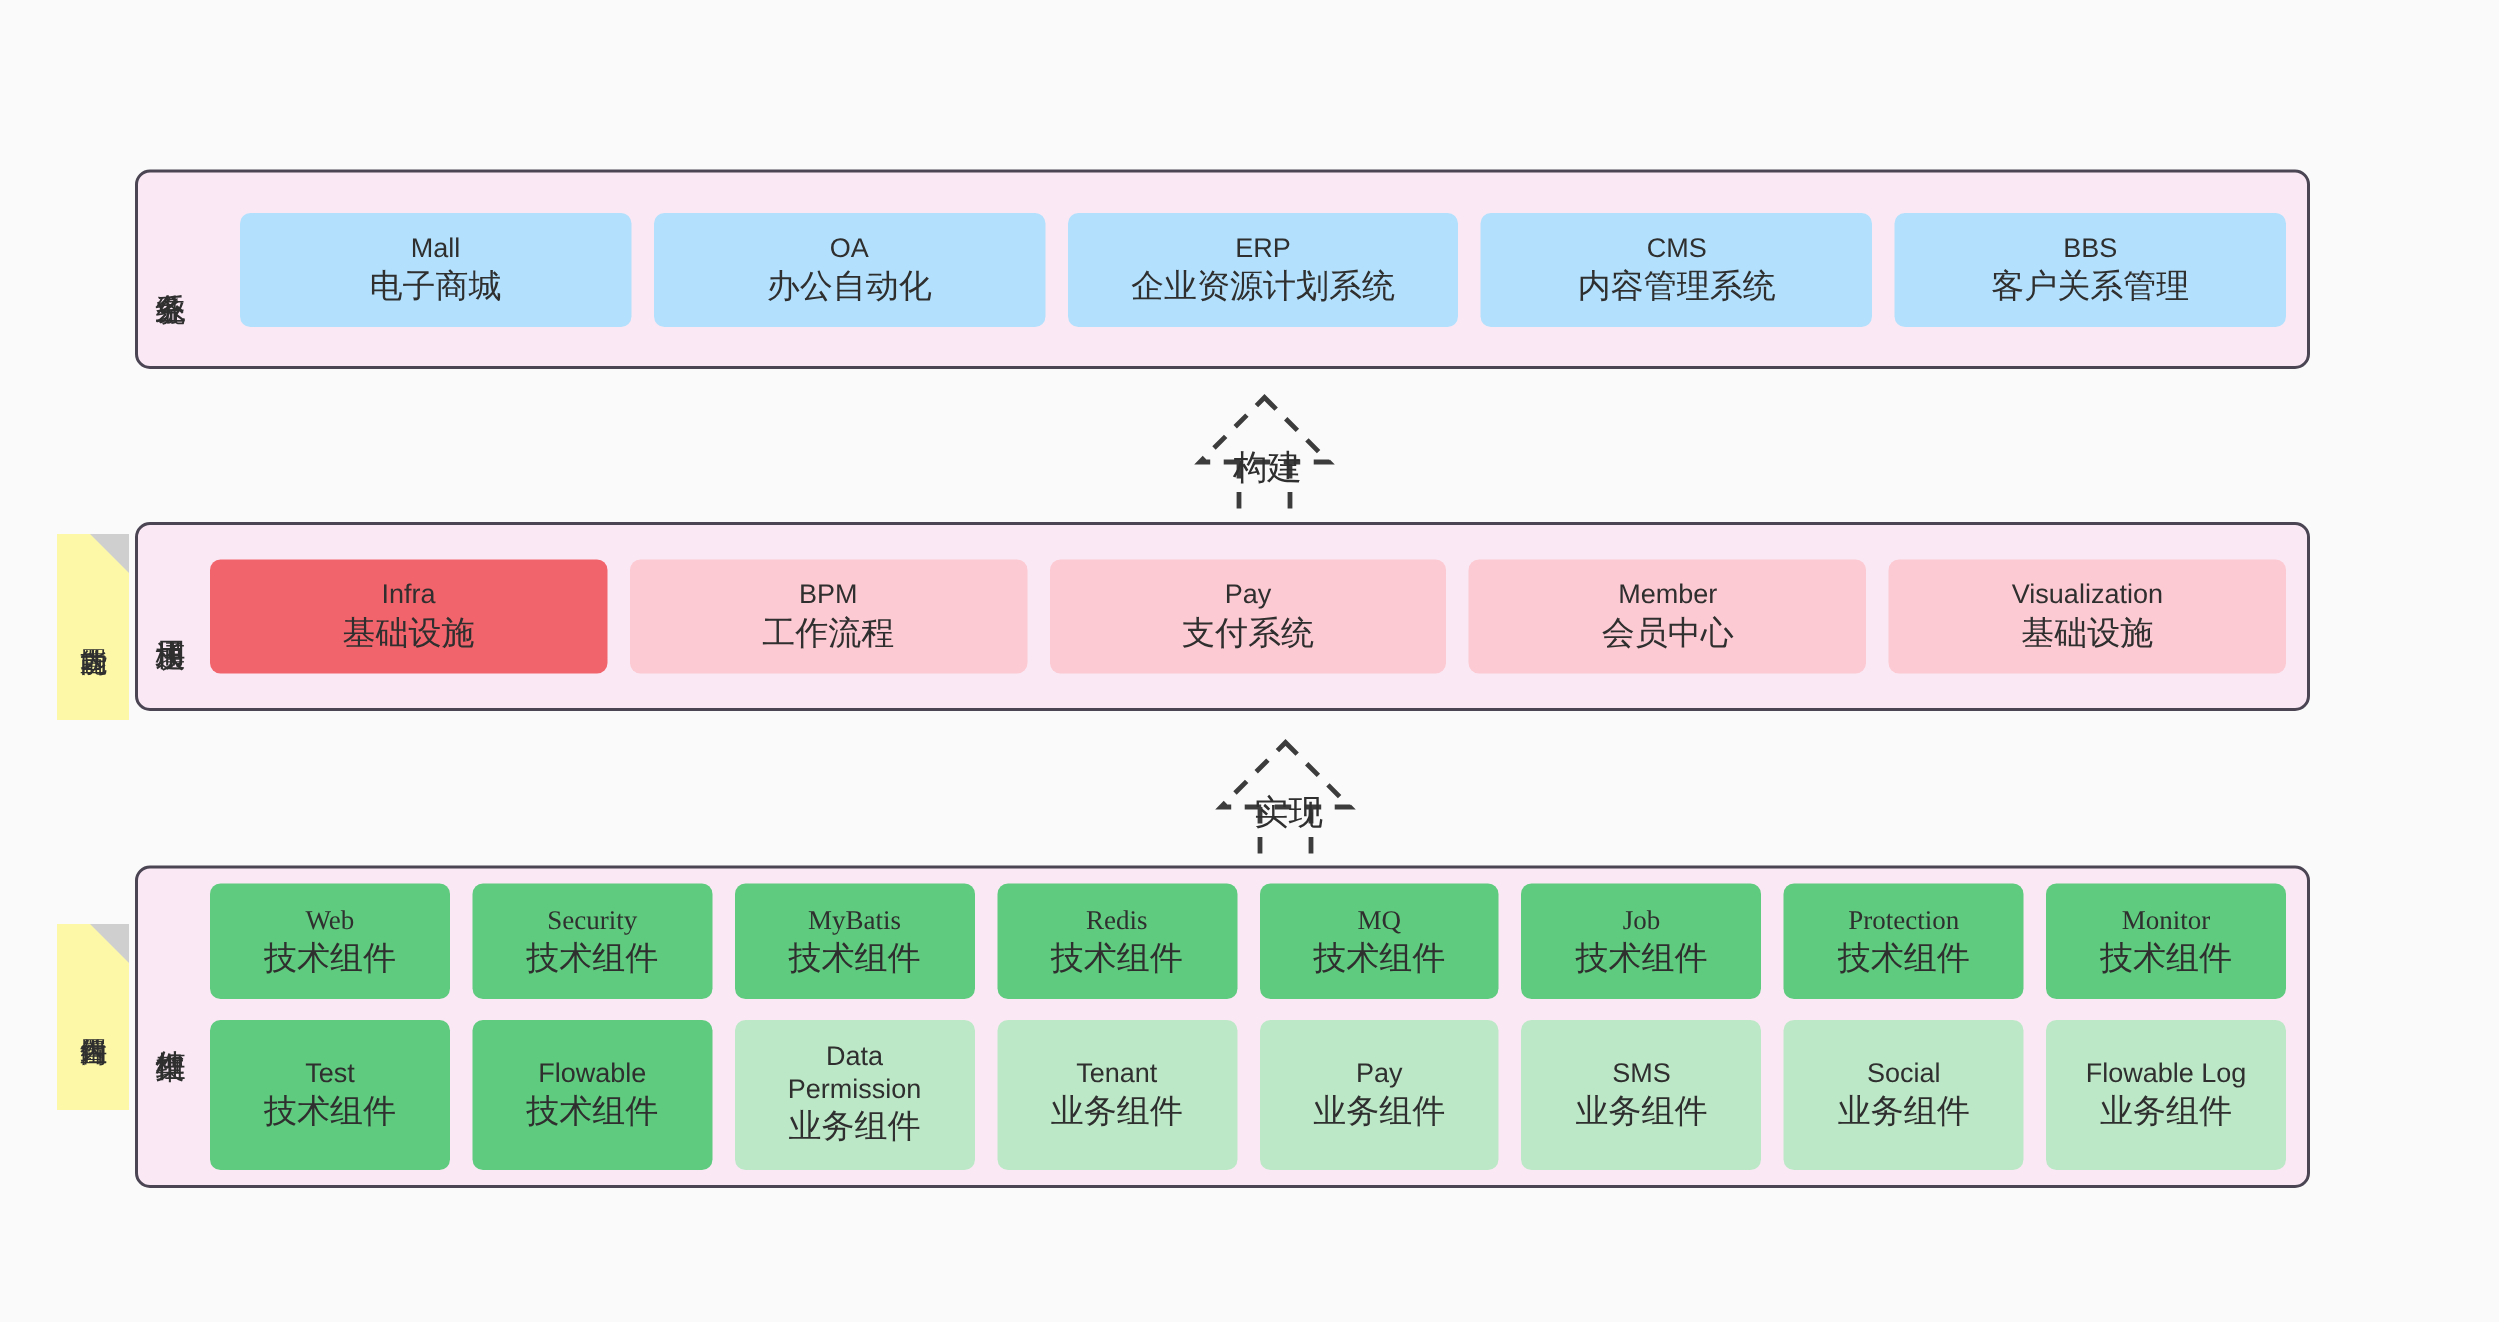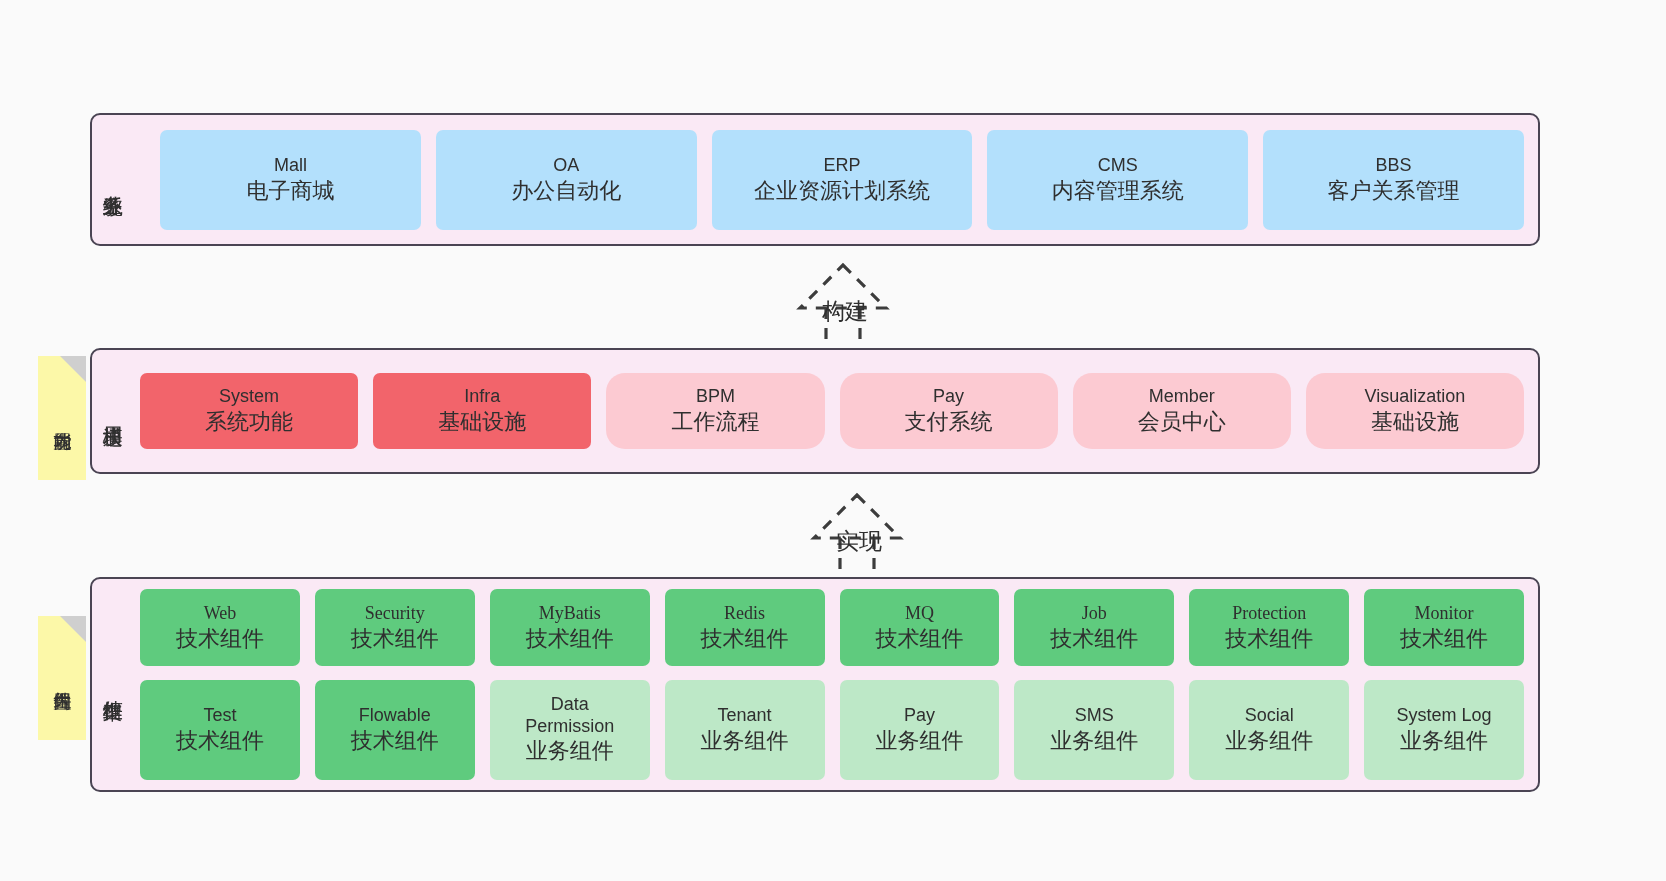--- a/index.html
+++ b/index.html
@@ -77,21 +77,21 @@
     color: #2f2f2f;
     line-height: 1.3;
     padding: 4px 6px;
     user-select: none;
   }
   .node .n-title { font-size: 18px; }
   .node .n-sub   { font-size: 22px; }
 
   .node.blue       { background: #b3e0fc; }
   .node.red        { background: #f2646b; }
-  .node.pink       { background: #fccad2; border-radius: 19px; }
+  .node.pink       { background: #fccad2; }
   .node.green      { background: #5fcb7e; }
   .node.lightgreen { background: #bde8c7; }
 
   
   .note {
     position: absolute;
     box-sizing: border-box;
     background: #fcf8a8;
     color: #2f2f2f;
     font-size: 18px;
@@ -128,21 +128,21 @@
   }
 </style>
 </head>
 <body>
 
 <div class="canvas">
 
   <div class="layer" style="left:90px; top:113px; width:1450px; height:133px;">
     <div class="layer-title">业务系统</div>
     <div class="layer-body">
-      <div class="row" style="height:100px;padding-left:20px;">
+      <div class="row" style="height:76px;padding-left:20px;">
         <div class="node blue">
           <span class="n-title">Mall</span>
           <span class="n-sub">电子商城</span>
         </div>
         <div class="node blue">
           <span class="n-title">OA</span>
           <span class="n-sub">办公自动化</span>
         </div>
         <div class="node blue">
           <span class="n-title">ERP</span>
@@ -170,24 +170,20 @@
 
   <div class="note" style="left:38px; top:356px; width:48px; height:124px;">
     <span>内置功能</span>
   </div>
 
   <div class="layer" style="left:90px; top:348px; width:1450px; height:126px;">
     <div class="layer-title">通用模块</div>
     <div class="layer-body">
       <div class="row" style="height:76px;">
         <div class="node red">
-          <span class="n-title">System</span>
-          <span class="n-sub">系统功能</span>
-        </div>
-        <div class="node red">
           <span class="n-title">Infra</span>
           <span class="n-sub">基础设施</span>
         </div>
         <div class="node pink">
           <span class="n-title">BPM</span>
           <span class="n-sub">工作流程</span>
         </div>
         <div class="node pink">
           <span class="n-title">Pay</span>
           <span class="n-sub">支付系统</span>
@@ -278,21 +274,21 @@
         </div>
         <div class="node lightgreen">
           <span class="n-title">SMS</span>
           <span class="n-sub">业务组件</span>
         </div>
         <div class="node lightgreen">
           <span class="n-title">Social</span>
           <span class="n-sub">业务组件</span>
         </div>
         <div class="node lightgreen">
-          <span class="n-title">System Log</span>
+          <span class="n-title">Flowable Log</span>
           <span class="n-sub">业务组件</span>
         </div>
       </div>
 
     </div>
   </div>
 
 </div>
 
 </body></html>

